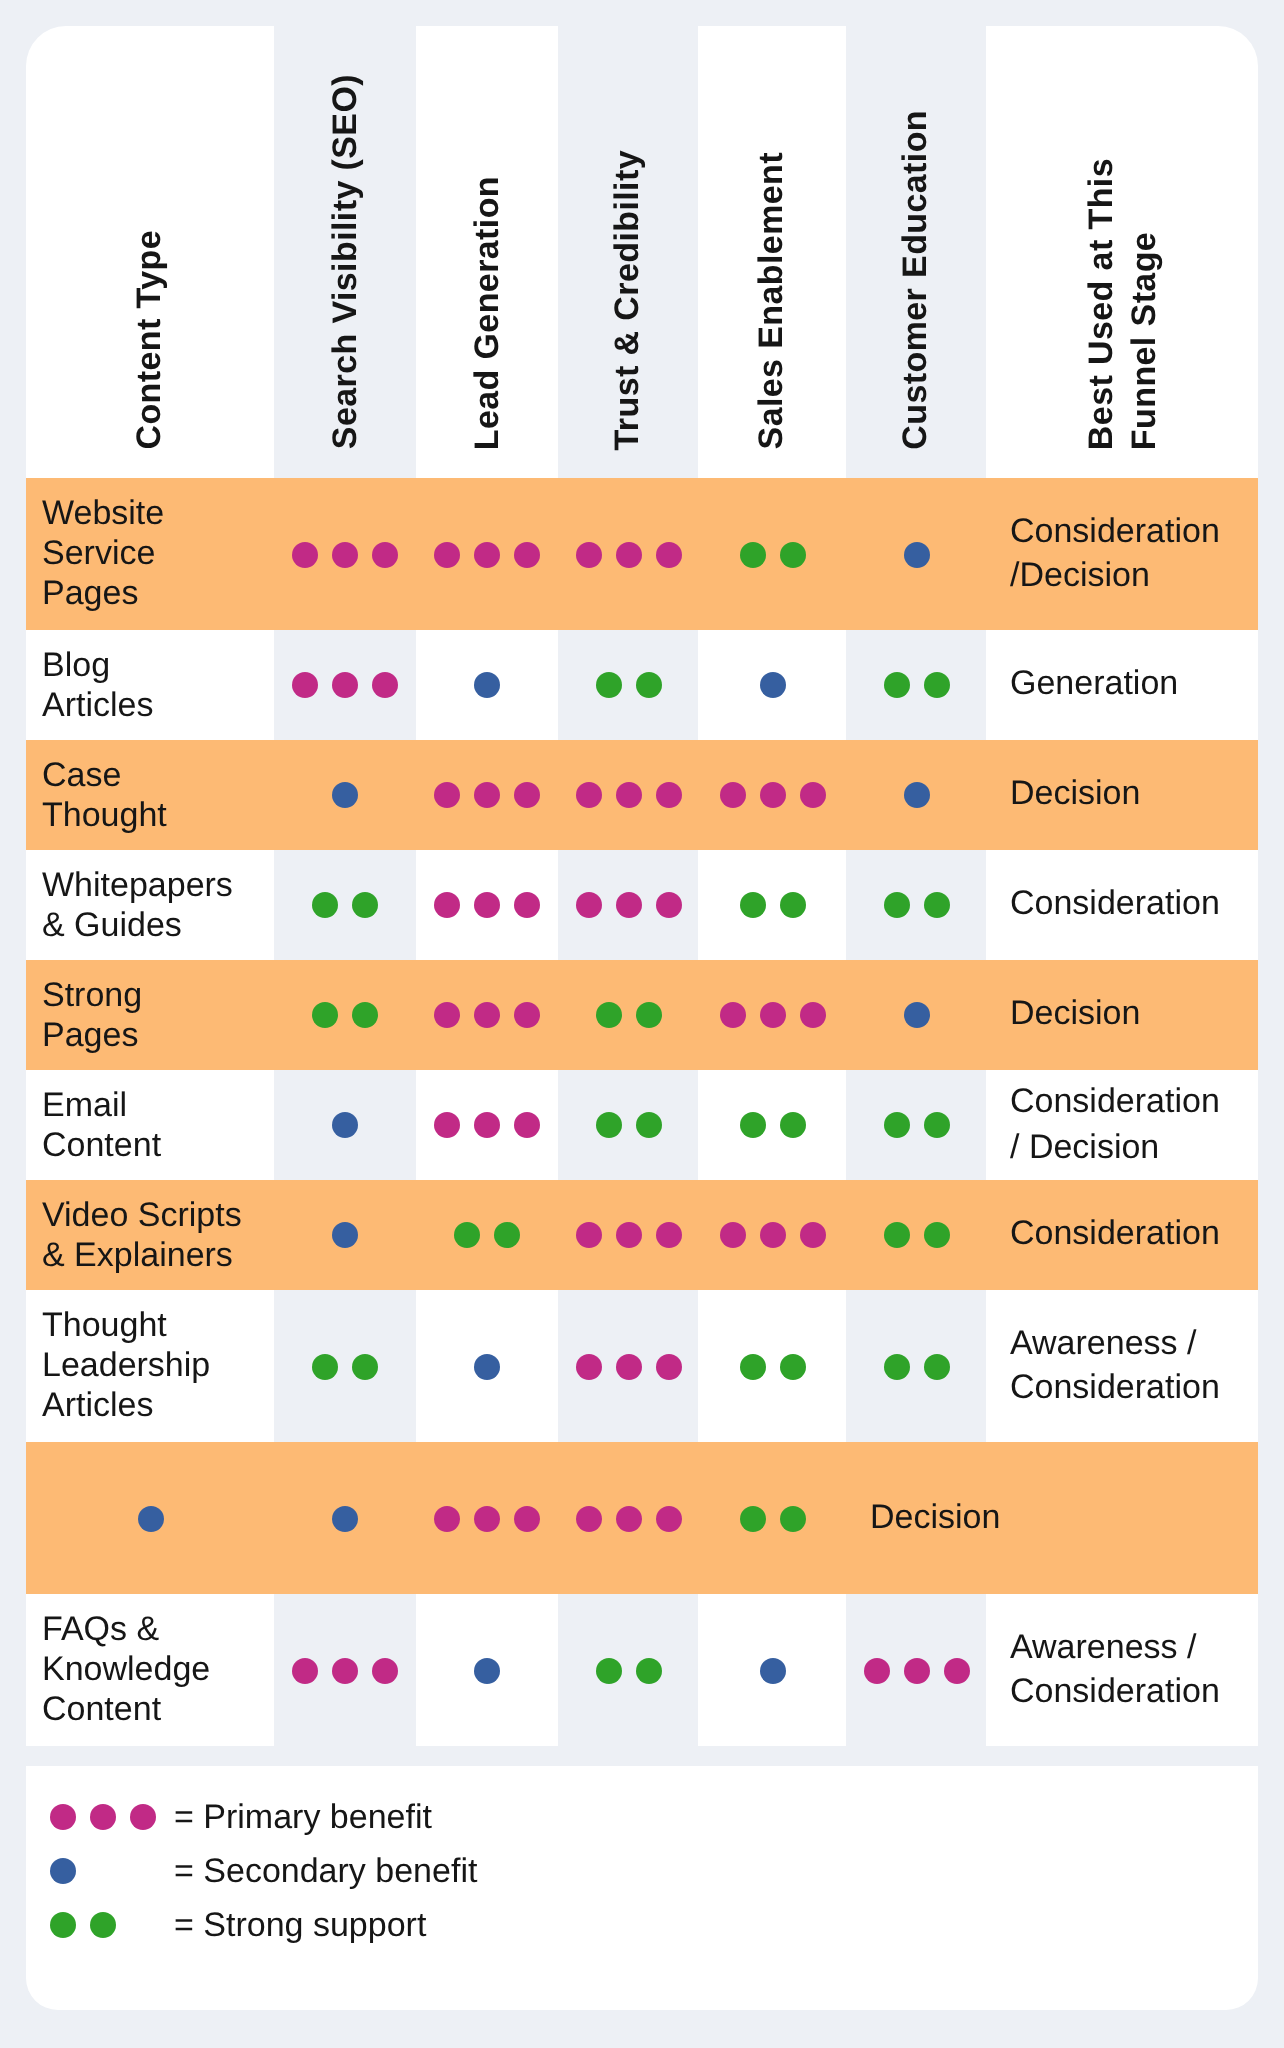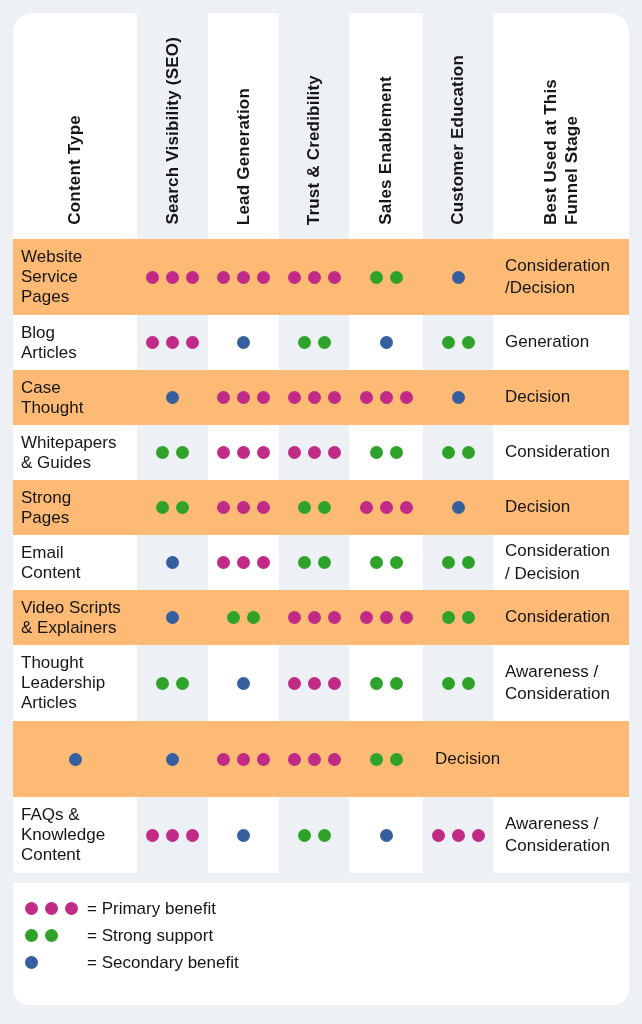--- a/index.html
+++ b/index.html
@@ -385,26 +385,26 @@
     <div class="key-row">
       <div class="key-dots">
           <span class="dot" style="background: rgb(193, 42, 134);"></span>
           <span class="dot" style="background: rgb(193, 42, 134);"></span>
           <span class="dot" style="background: rgb(193, 42, 134);"></span>
         </div>
       <div class="key-label">= Primary benefit</div>
     </div>
     <div class="key-row">
       <div class="key-dots">
+          <span class="dot" style="background: rgb(54, 95, 160);"></span>
+        </div>
+      <div class="key-label">= Secondary benefit</div>
+    </div>
+    <div class="key-row">
+      <div class="key-dots">
           <span class="dot" style="background: rgb(47, 163, 41);"></span>
           <span class="dot" style="background: rgb(47, 163, 41);"></span>
         </div>
       <div class="key-label">= Strong support</div>
     </div>
-    <div class="key-row">
-      <div class="key-dots">
-          <span class="dot" style="background: rgb(54, 95, 160);"></span>
-        </div>
-      <div class="key-label">= Secondary benefit</div>
-    </div>
   </div>
 
 </div>
 
 </body></html>

